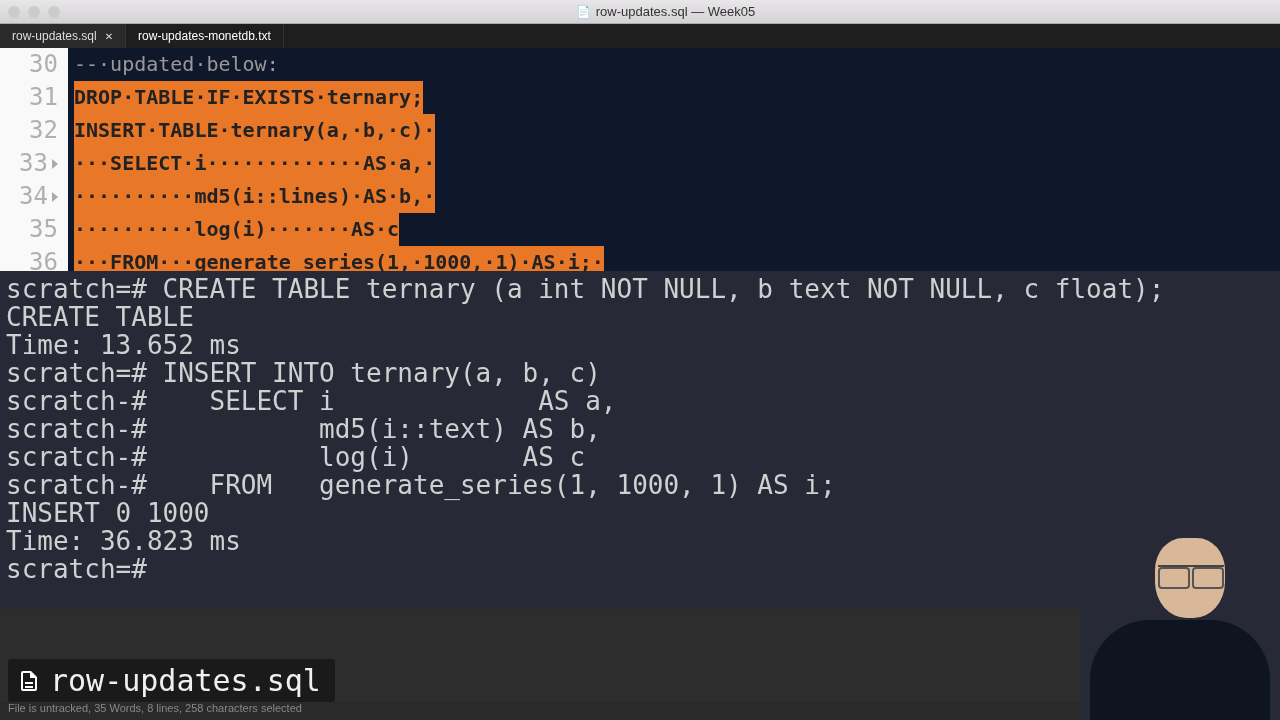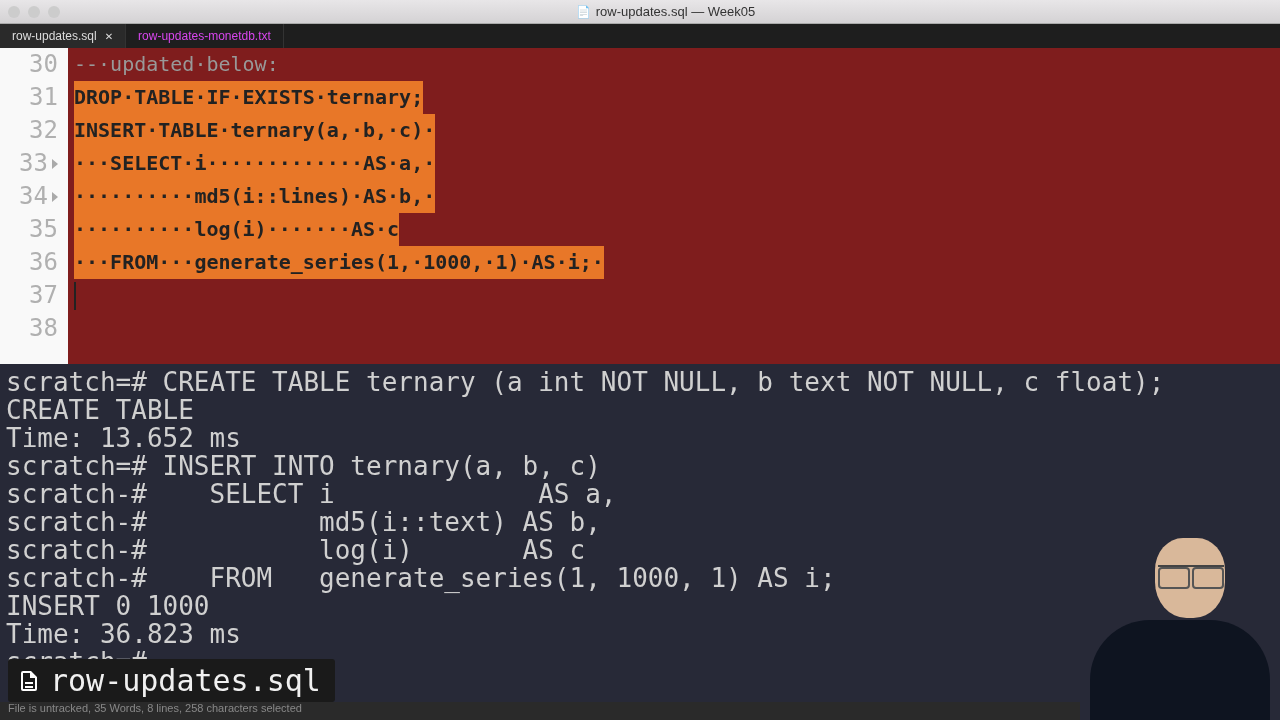--- a/index.html
+++ b/index.html
@@ -34,29 +34,29 @@
       background: #1e1e1e;
       display: flex;
       align-items: stretch;
       font-family: -apple-system, sans-serif;
     }
     .tab {
       display: flex;
       align-items: center;
       padding: 0 12px;
       font-size: 12px;
-      color: #d946ef;
+      color: #ffffff;
       border-right: 1px solid #333;
       gap: 8px;
     }
     .tab.active { color: #ddd; background: #2a2a2a; }
     .tab-close { font-size: 10px; }
     .editor-pane {
-      height: 316px;
-      background: #7f1d1d;
+      height: 223px;
+      background: #0f172a;
       display: flex;
       overflow: hidden;
     }
     .gutter {
       width: 68px;
       background: #f9f9f9;
       text-align: right;
       padding-right: 10px;
       font-size: 24px;
       color: #b0b0b0;

